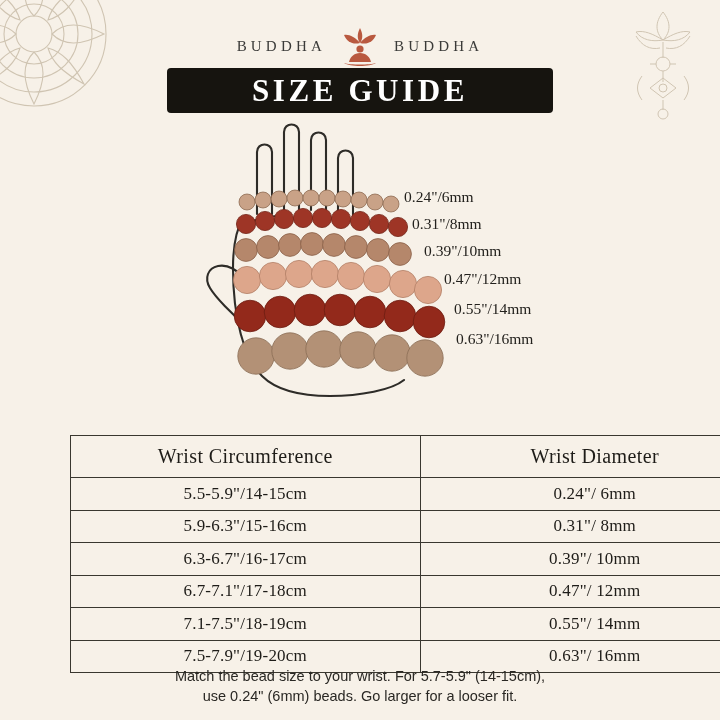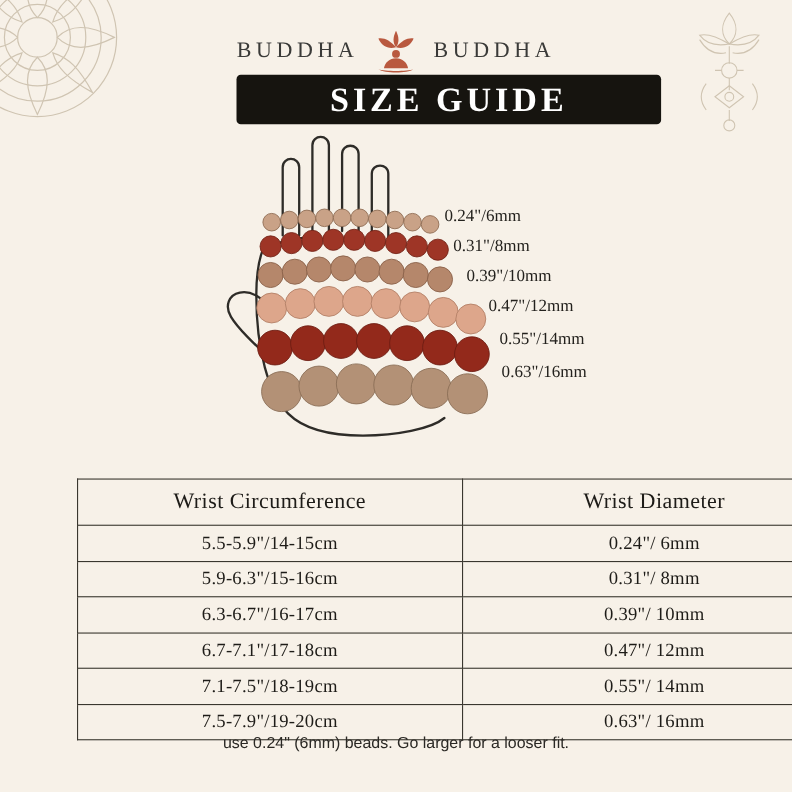--- a/index.html
+++ b/index.html
@@ -31,41 +31,40 @@
     top: 24px;
     left: 0;
     width: 720px;
     display: flex;
     align-items: center;
     justify-content: center;
     gap: 14px;
   }
   .brand-word {
     font-family: "Liberation Serif", serif;
-    font-size: 20px;
+    font-size: 15px;
     letter-spacing: 4.2px;
     color: #3a3a38;
     font-weight: 400;
   }
   .brand-mark { display: block; }
 
   
   .title-banner {
     position: absolute;
     top: 68px;
     left: 50%;
     transform: translateX(-50%);
     width: 386px;
     height: 45px;
     background: #16140f;
     border-radius: 4px;
     display: flex;
     align-items: center;
     justify-content: center;
-    margin-left: 48px;
   }
   .title-banner .title-text {
     color: #ffffff;
     font-size: 31px;
     font-weight: 700;
     letter-spacing: 3.6px;
     font-family: "Liberation Serif", serif;
   }
 
   
@@ -324,14 +323,15 @@
       </tr>
       <tr>
         <td>7.5-7.9"/19-20cm</td>
         <td>0.63"/ 16mm</td>
       </tr>
     </tbody>
   </table>
 </div>
 
 <div class="footer-note">
+  <div>Match the bead size to your wrist. For 5.7-5.9" (14-15cm),</div>
   <div>use 0.24" (6mm) beads. Go larger for a looser fit.</div>
 </div>
 
 </body></html>

